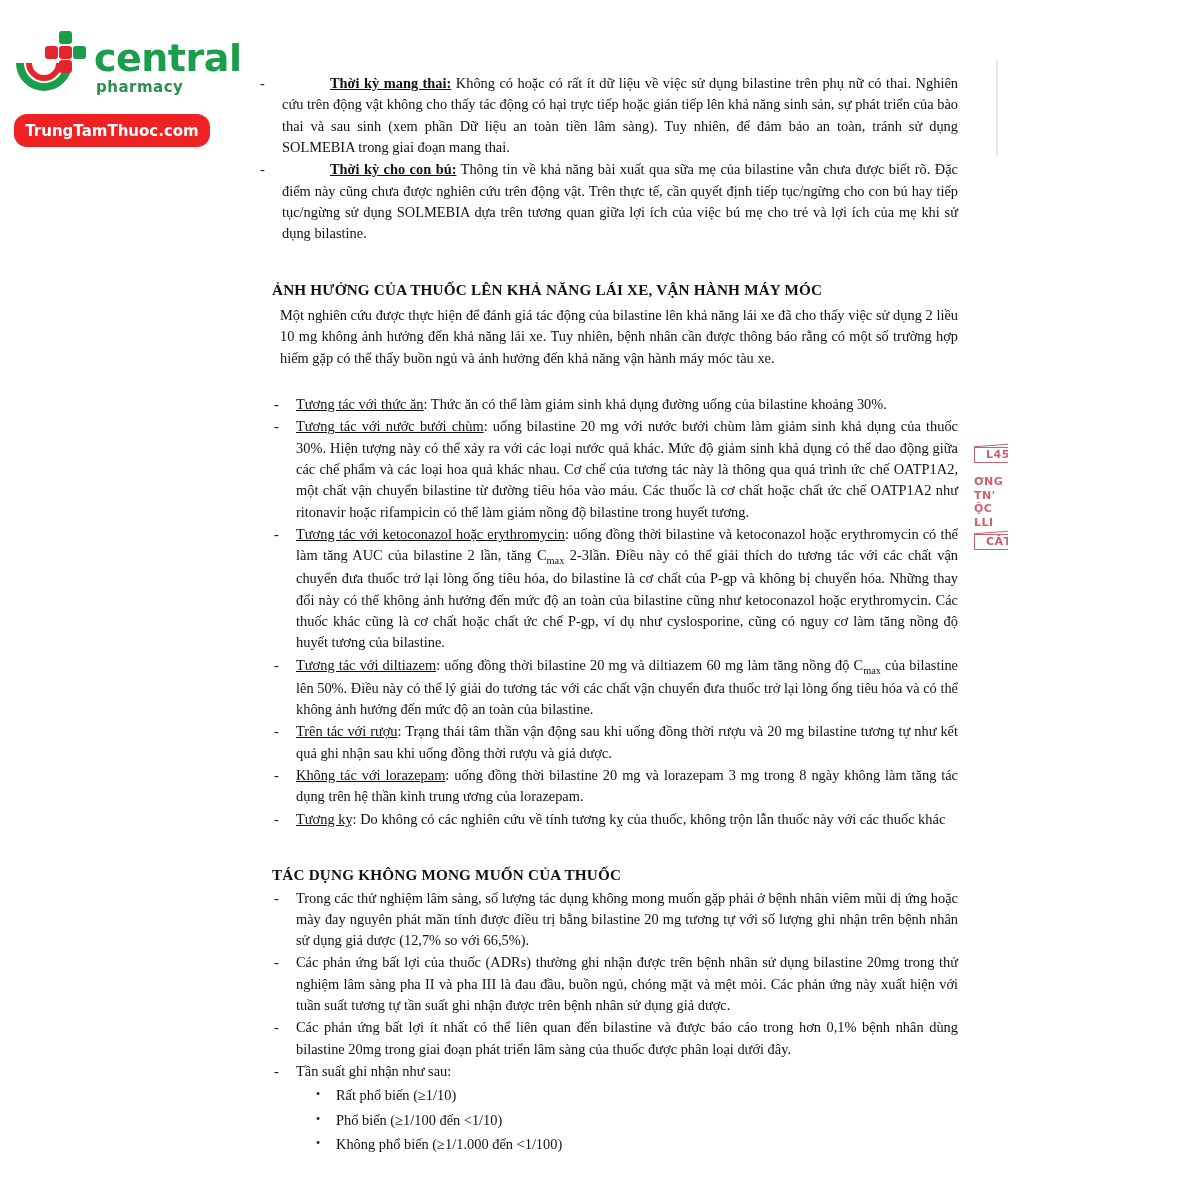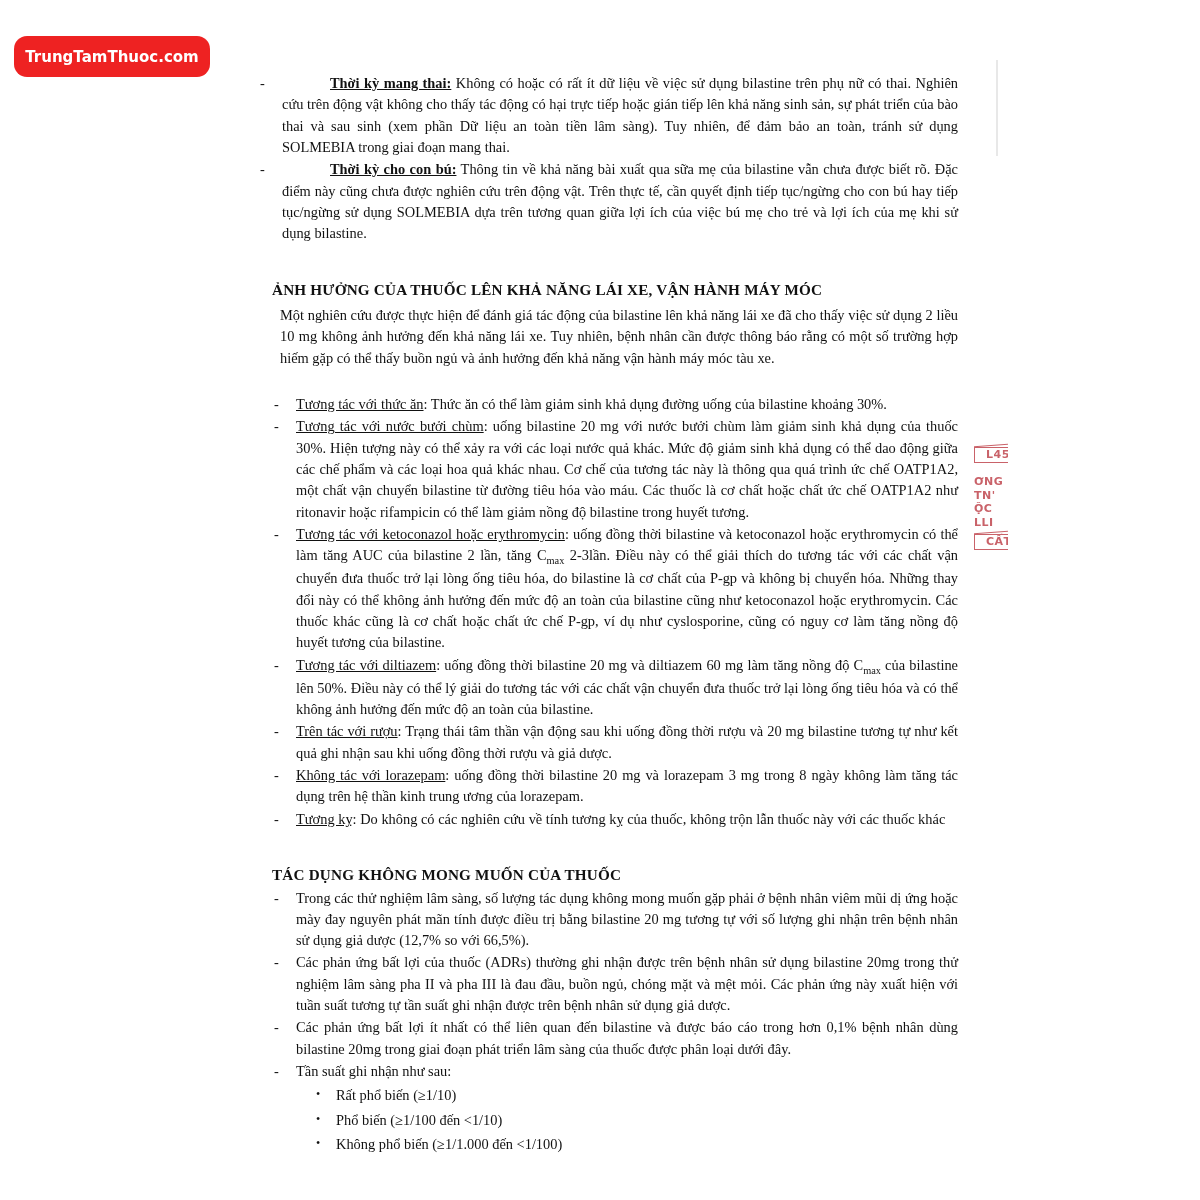--- a/index.html
+++ b/index.html
@@ -88,21 +88,21 @@
     font-size: 15px;
     font-weight: 600;
     color: #2a8f50;
     letter-spacing: 0.5px;
     margin-top: 3px;
     margin-left: 2px;
   }
   #site-banner {
     margin-top: 8px;
     width: 196px;
-    height: 41px;
+    height: 33px;
     background: #ee2222;
     border-radius: 13px;
     color: #ffffff;
     font-family: "DejaVu Sans", sans-serif;
     font-size: 15px;
     font-weight: 700;
     display: flex;
     align-items: center;
     justify-content: center;
     letter-spacing: 0px;
@@ -207,20 +207,37 @@
     height: 96px;
     background: #e8e8e8;
   }
 </style>
 </head>
 <body>
 
 <div id="edge-rule"></div>
 
 <div id="logo-block">
+  <div id="logo-row">
+    <div id="logo-mark">
+      <div class="ring-green"></div>
+      <div class="ring-red"></div>
+      <div class="cross">
+        <i class="c-top"></i>
+        <i class="c-left"></i>
+        <i class="c-mid"></i>
+        <i class="c-right"></i>
+        <i class="c-bot"></i>
+      </div>
+    </div>
+    <div id="logo-words">
+      <div id="logo-title">central</div>
+      <div id="logo-sub">pharmacy</div>
+    </div>
+  </div>
   <div id="site-banner">TrungTamThuoc.com</div>
 </div>
 
 <div id="stamp-fragment">
   <div class="bar"></div>
   <div class="st-line boxed">L45</div>
   <div class="st-gap"></div>
   <div class="st-line">ƠNG</div>
   <div class="st-line">TN'</div>
   <div class="st-line">ỘC</div>

